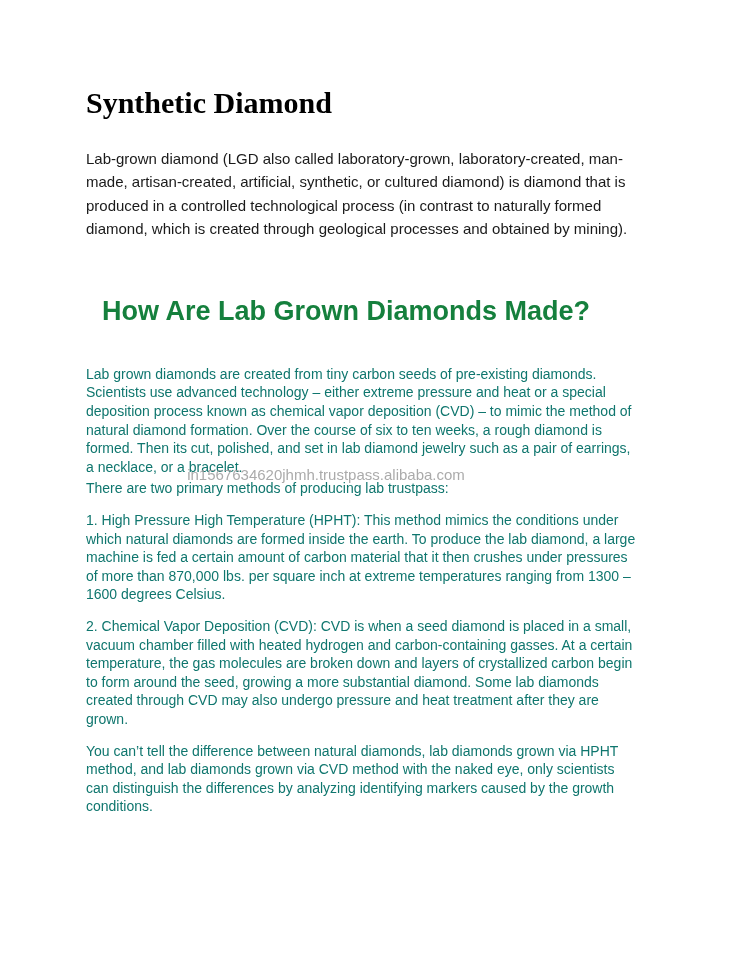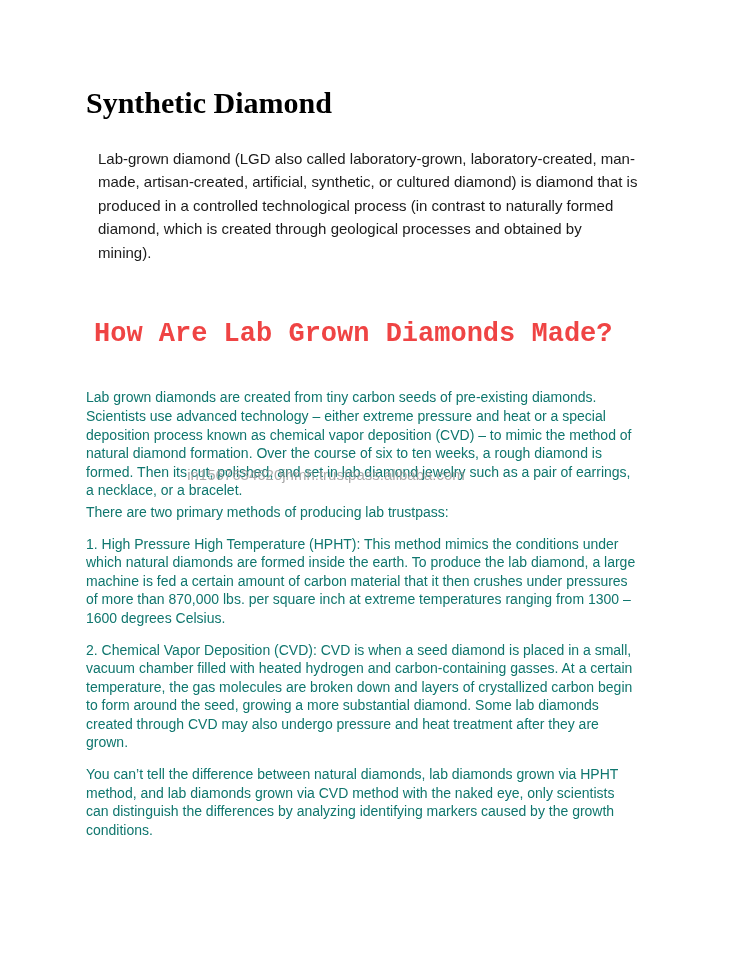--- a/index.html
+++ b/index.html
@@ -23,30 +23,30 @@
     font-family: "Liberation Serif", serif;
     font-weight: bold;
     font-size: 30px;
     line-height: 1.15;
     margin: 0 0 26px 0;
     color: #000000;
   }
   .intro {
     font-size: 15px;
     line-height: 23.5px;
-    margin: 0 0 54px 12px;
+    margin: 0 0 54px 0;
     color: #1a1a1a;
   }
   .section-heading {
-    font-family: Liberation Mono, monospace;
+    font-family: Liberation Sans, sans-serif;
     font-weight: bold;
     font-size: 27px;
     line-height: 1.2;
-    margin: 0 0 38px 8px;
-    color: #ef4444;
+    margin: 0 0 38px 16px;
+    color: #15803d;
   }
   .body-para {
     font-size: 14px;
     line-height: 18.6px;
     margin: 0 0 13px 0;
     color: #0f766e;
   }
   .body-para.tight {
     margin-bottom: 3px;
   }

